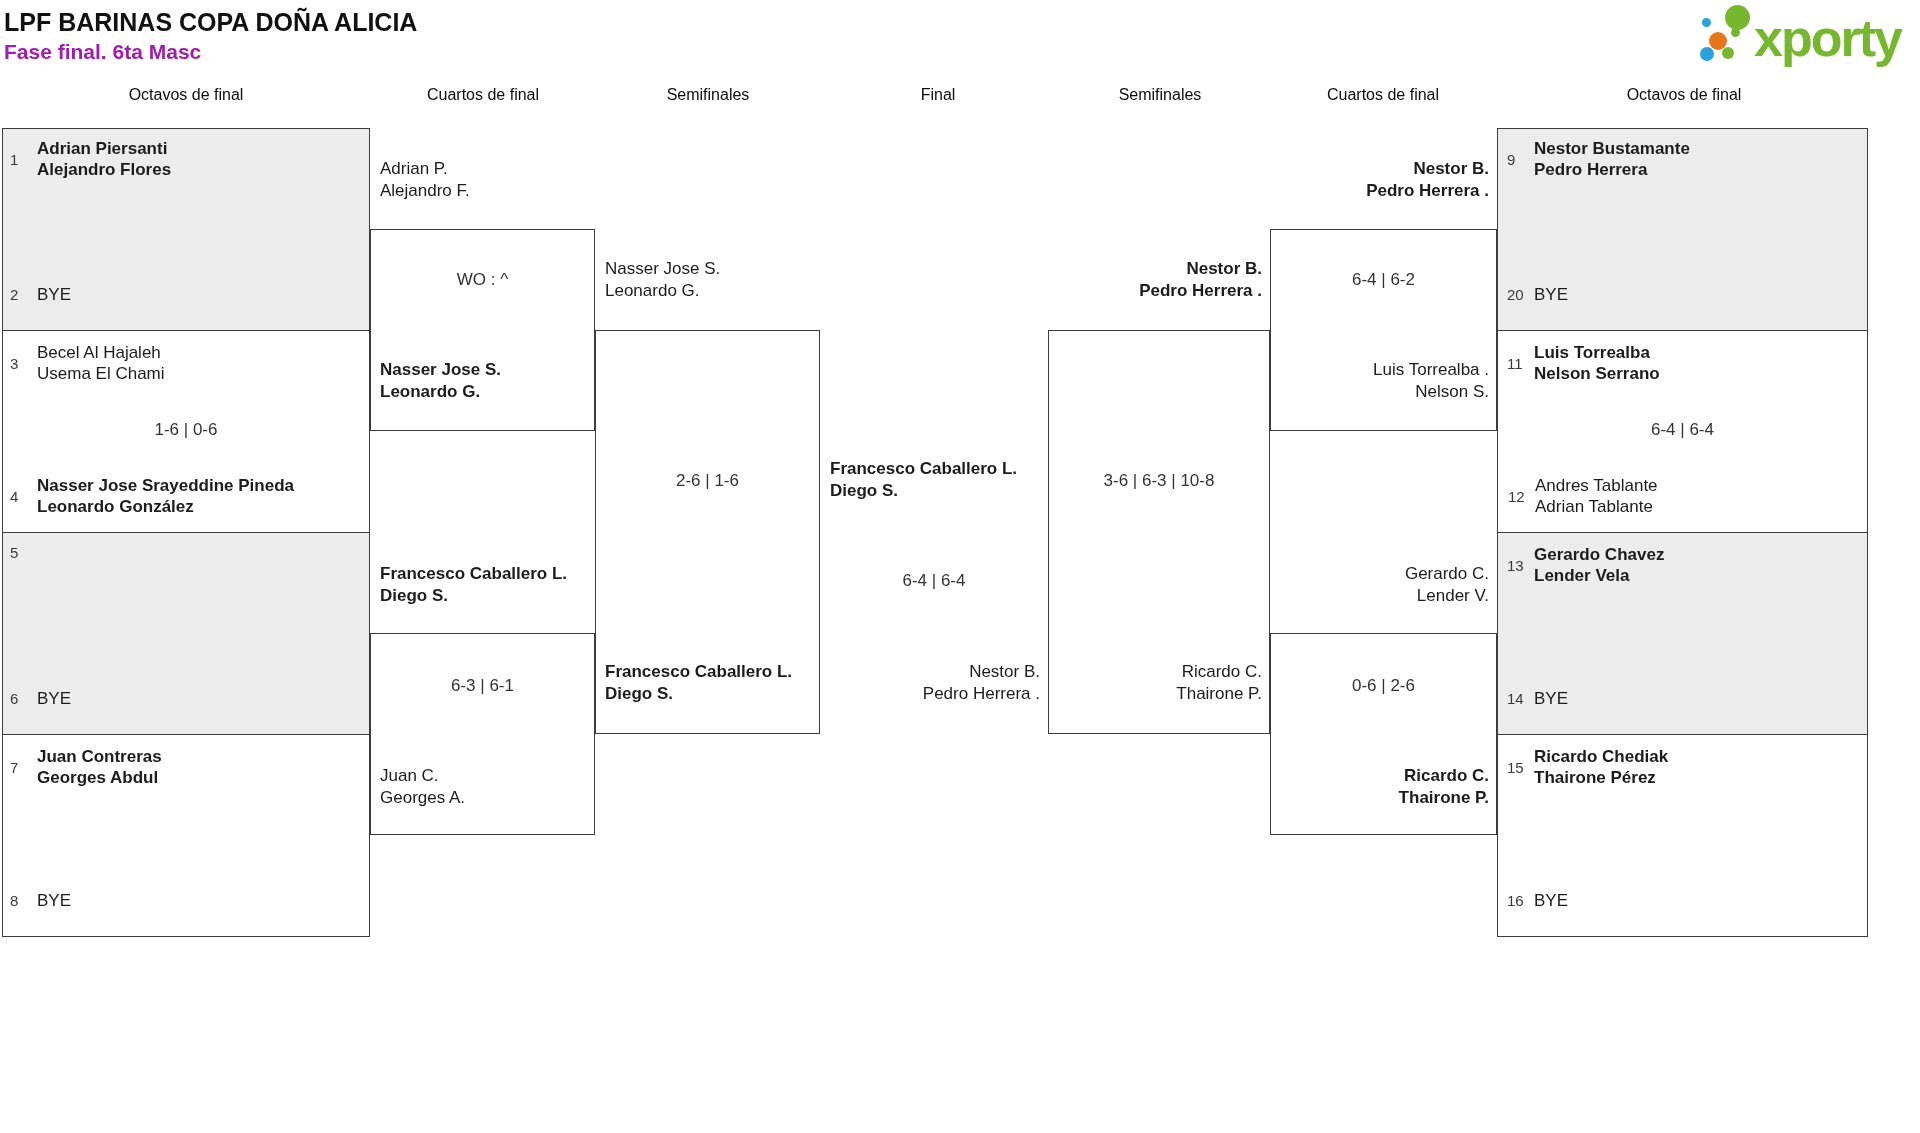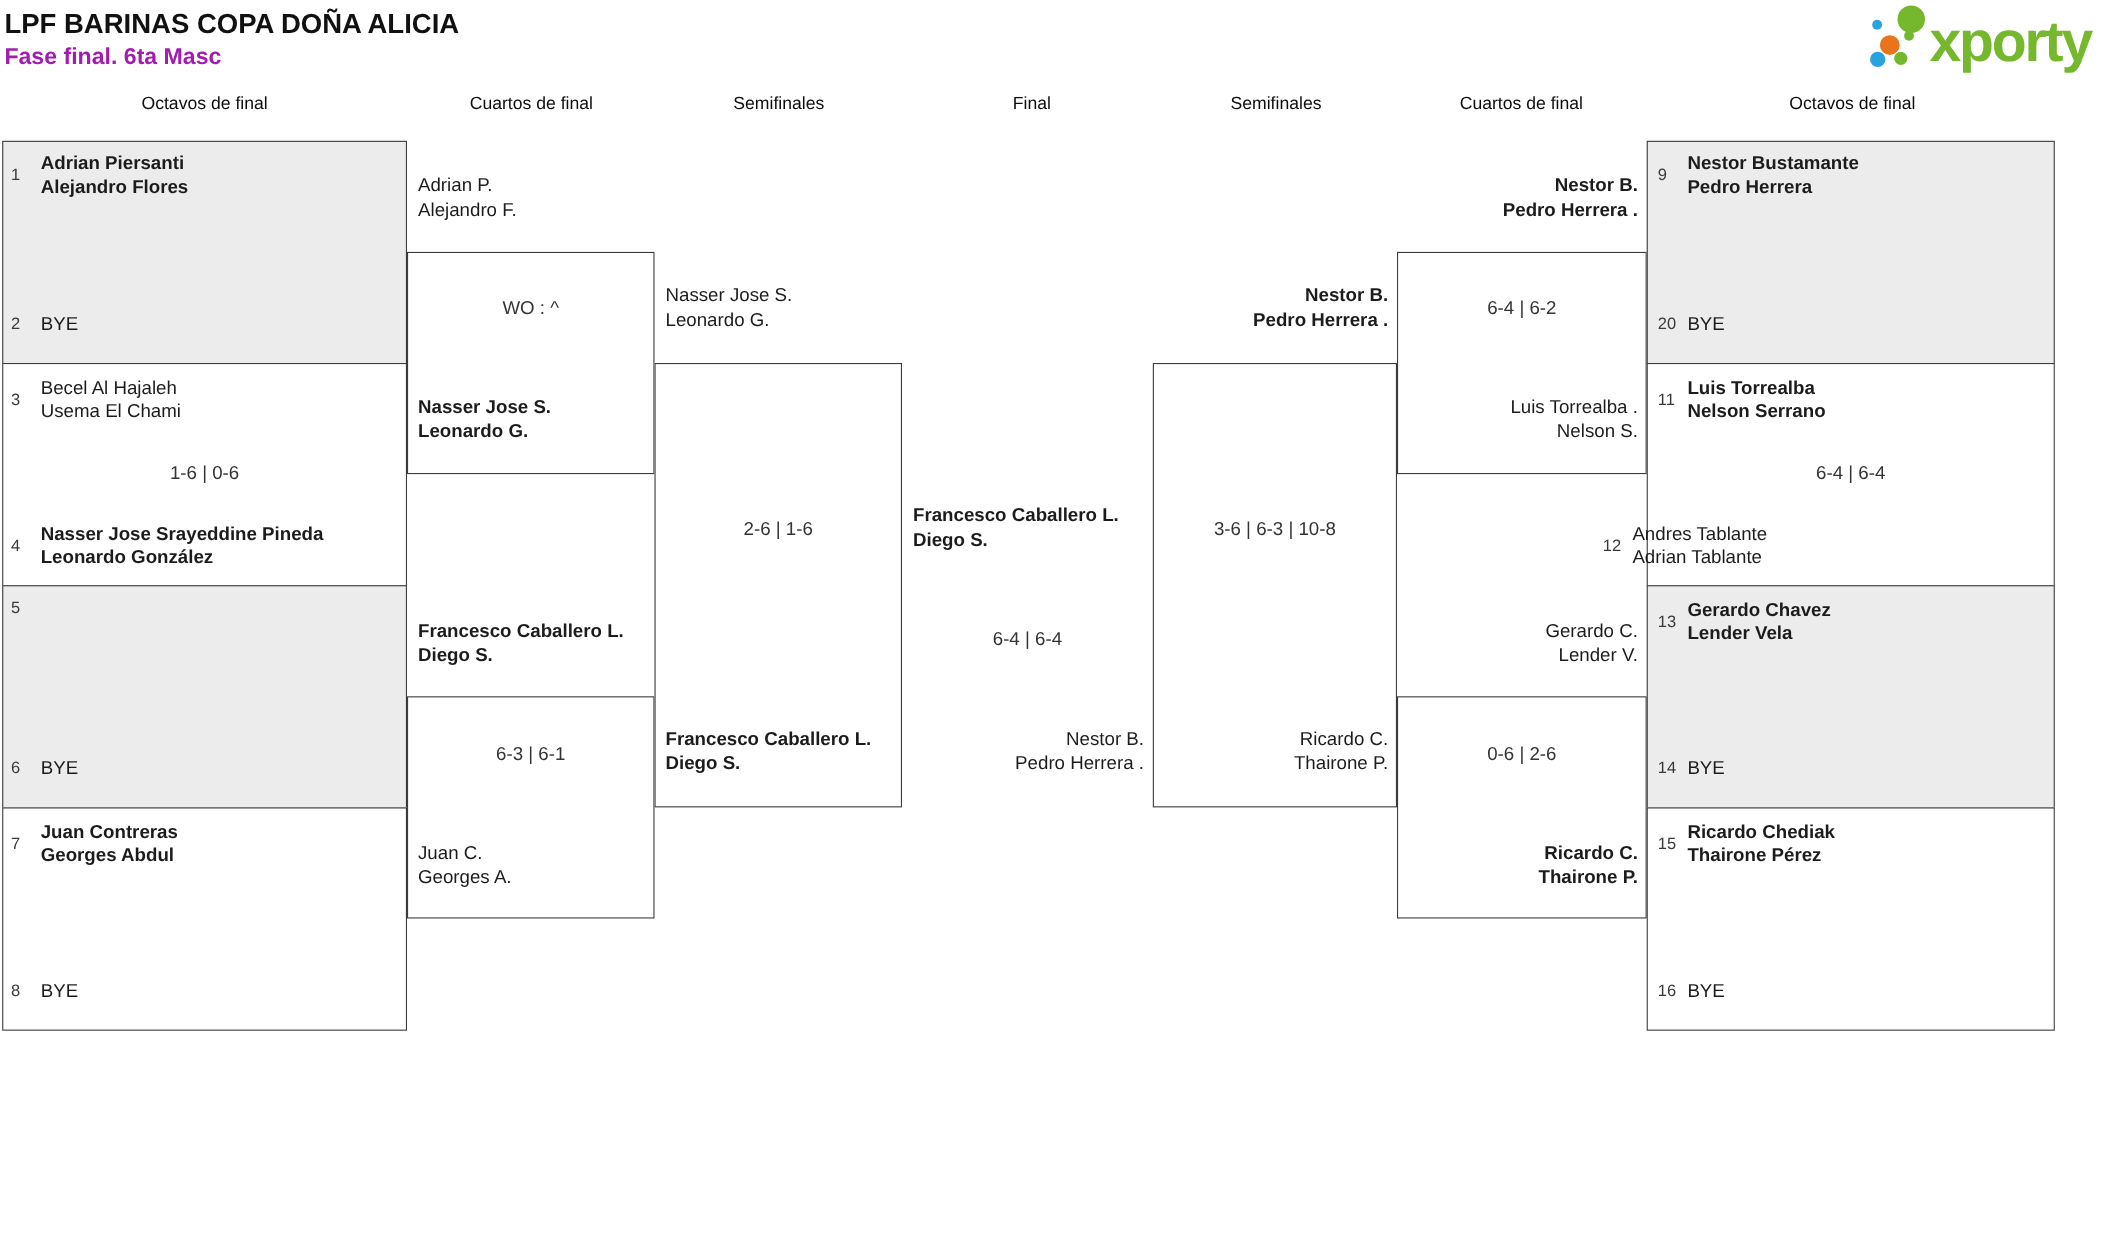--- a/index.html
+++ b/index.html
@@ -115,21 +115,21 @@
   </div>
   <div class="entry" style="left:1507px;top:284px">
     <span class="seed">20</span>
     <span class="names">BYE</span>
   </div>
   <div class="entry" style="left:1507px;top:342px">
     <span class="seed">11</span>
     <span class="names bold">Luis Torrealba
 Nelson Serrano</span>
   </div>
-  <div class="entry" style="left:1457px;top:475px">
+  <div class="entry" style="left:1508px;top:475px">
     <span class="seed">12</span>
     <span class="names">Andres Tablante
 Adrian Tablante</span>
   </div>
   <div class="entry" style="left:1507px;top:544px">
     <span class="seed">13</span>
     <span class="names bold">Gerardo Chavez
 Lender Vela</span>
   </div>
   <div class="entry" style="left:1507px;top:688px">

